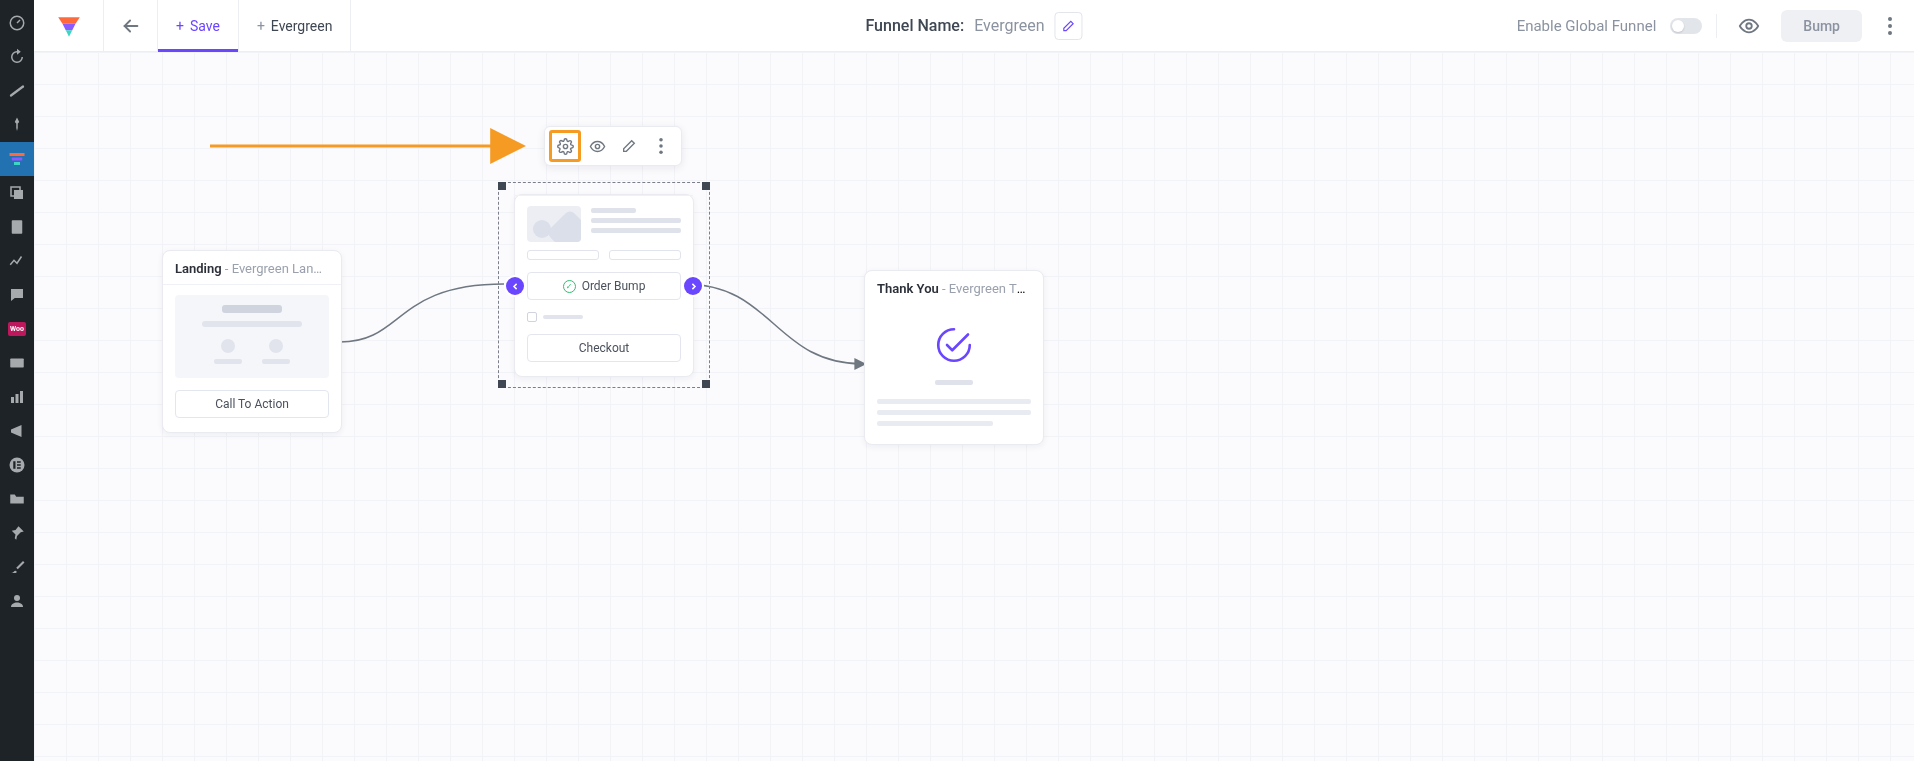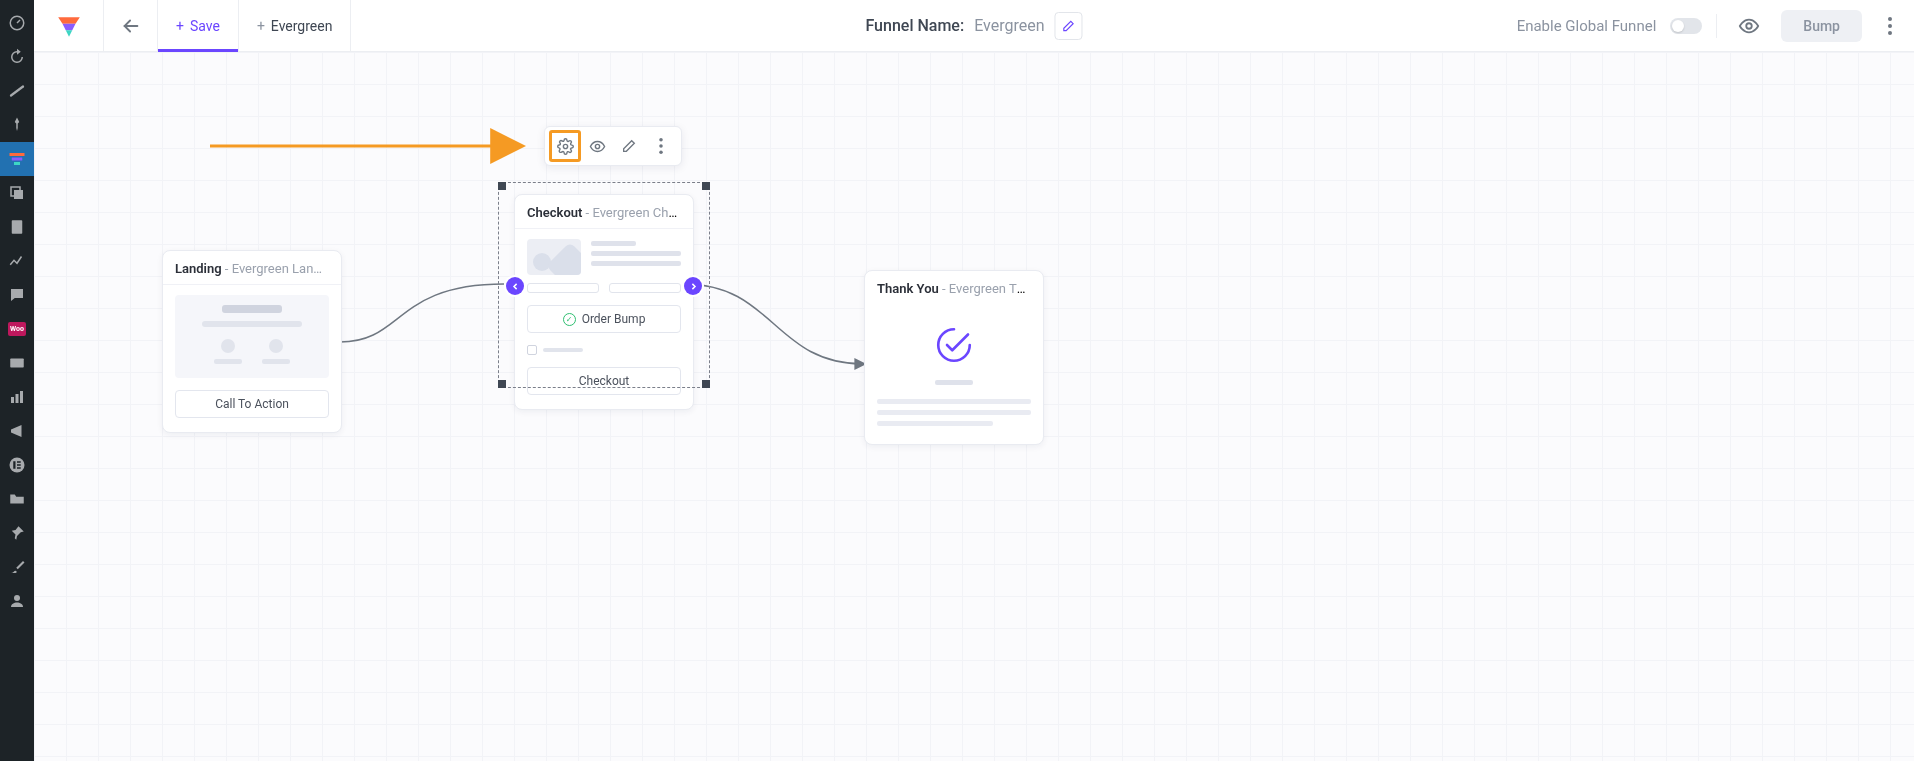--- a/index.html
+++ b/index.html
@@ -525,23 +525,20 @@
                   <div class="lp-circle"></div>
                   <div class="lp-bar"></div>
                 </div>
             </div>
           </div>
           <div class="mini-btn">Call To Action</div>
         </div>
       </div>
 
       <div class="node" style="left:480px; top:142px;">
-        <div class="node-head">
-          <span class="t">Checkout</span><span class="d"> - Evergreen Che…</span>
-        </div>
         <div class="node-body">
           <div class="co-preview">
             <div class="co-top">
               <div class="co-img"></div>
               <div class="co-lines">
                 <div class="co-line short"></div>
                 <div class="co-line"></div>
                 <div class="co-line"></div>
               </div>
             </div>

